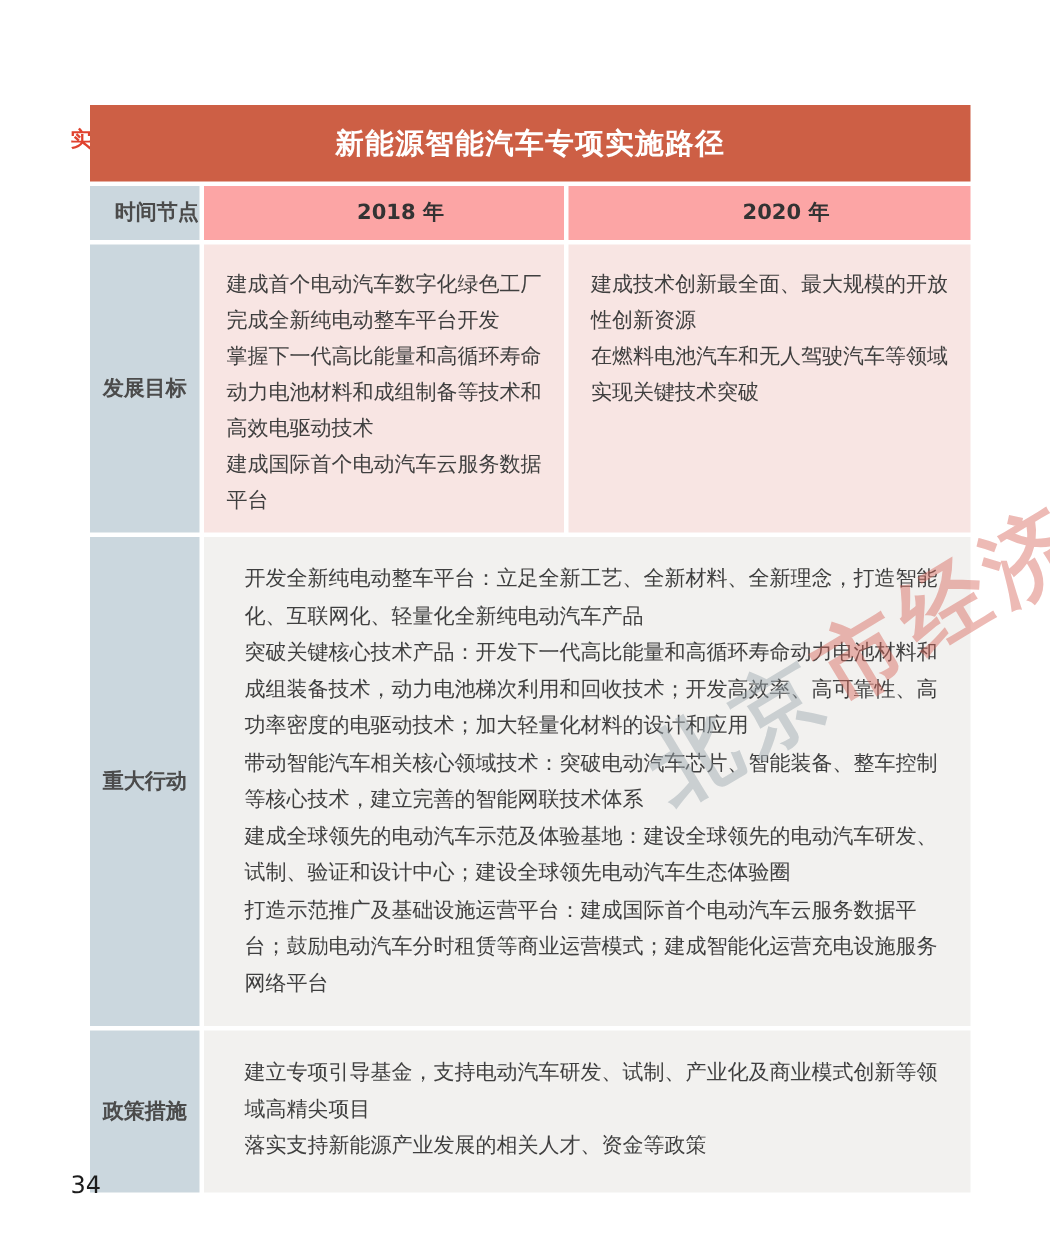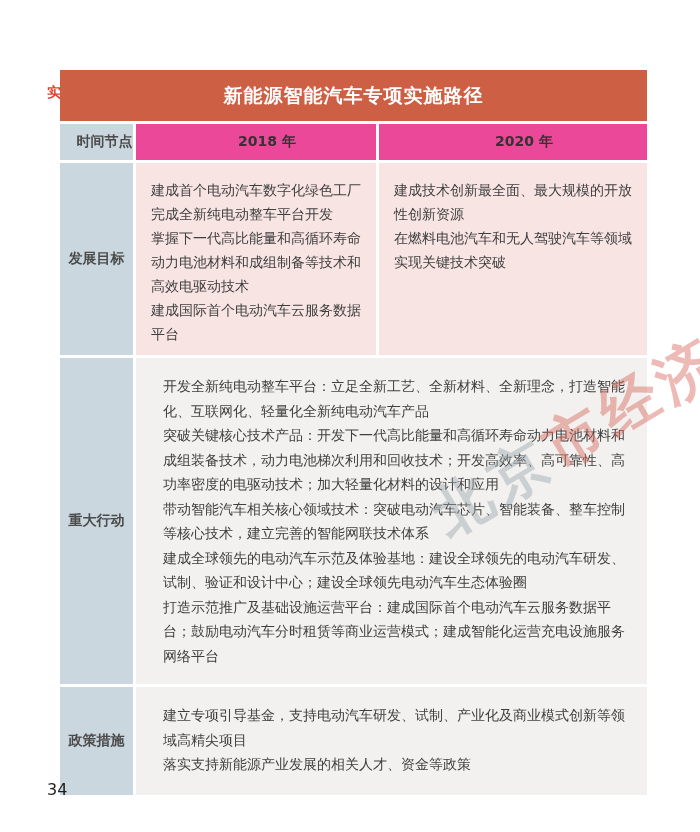--- a/index.html
+++ b/index.html
@@ -38,21 +38,21 @@
     letter-spacing: 1px;
   }
   .cell-label {
     background: #cbd7de;
     color: #4b4b4b;
     font-weight: bold;
     display: flex; align-items: center; justify-content: center;
     text-align: center;
   }
   .cell-time {
-    background: #ec4899;
+    background: #fca5a5;
     color: #333333;
     font-weight: bold;
     height: 36px;
     display: flex; align-items: center; justify-content: center; padding-left: 22px;
   }
   .row-time-label { height: 36px; padding-left: 16px; }
   .cell-goals {
     background: #f8e5e3;
     min-height: 163px;
     padding: 15px 14px 9px 15px;

